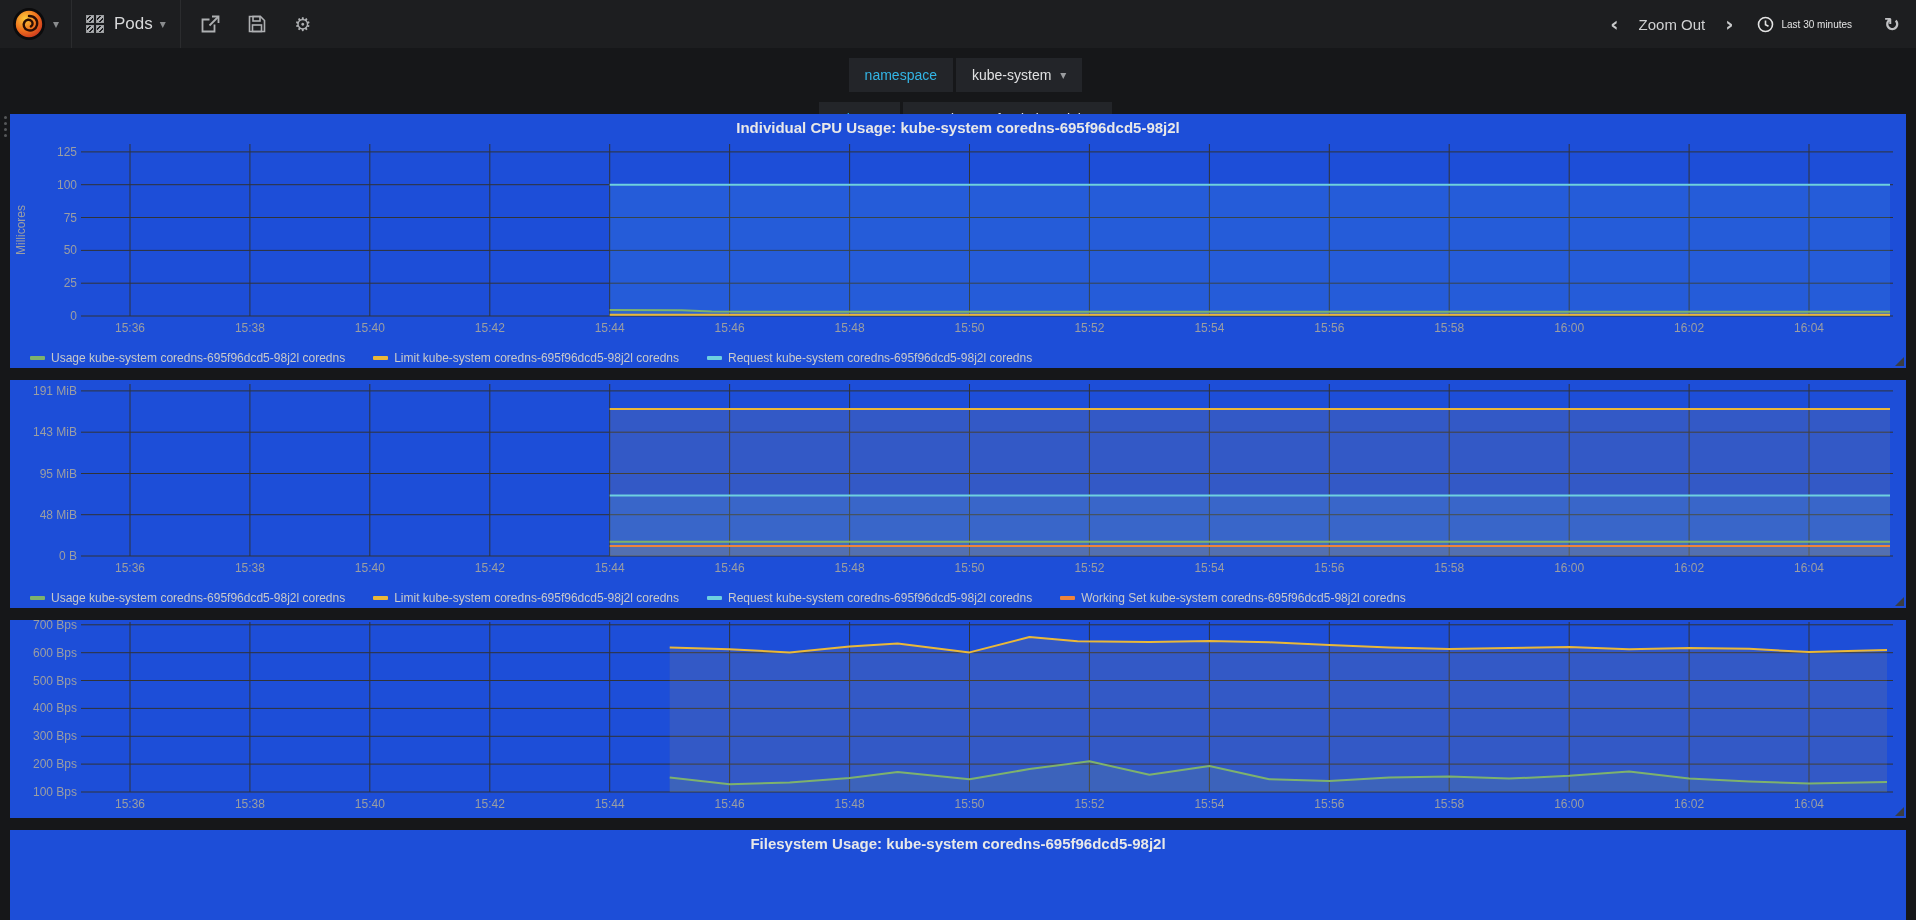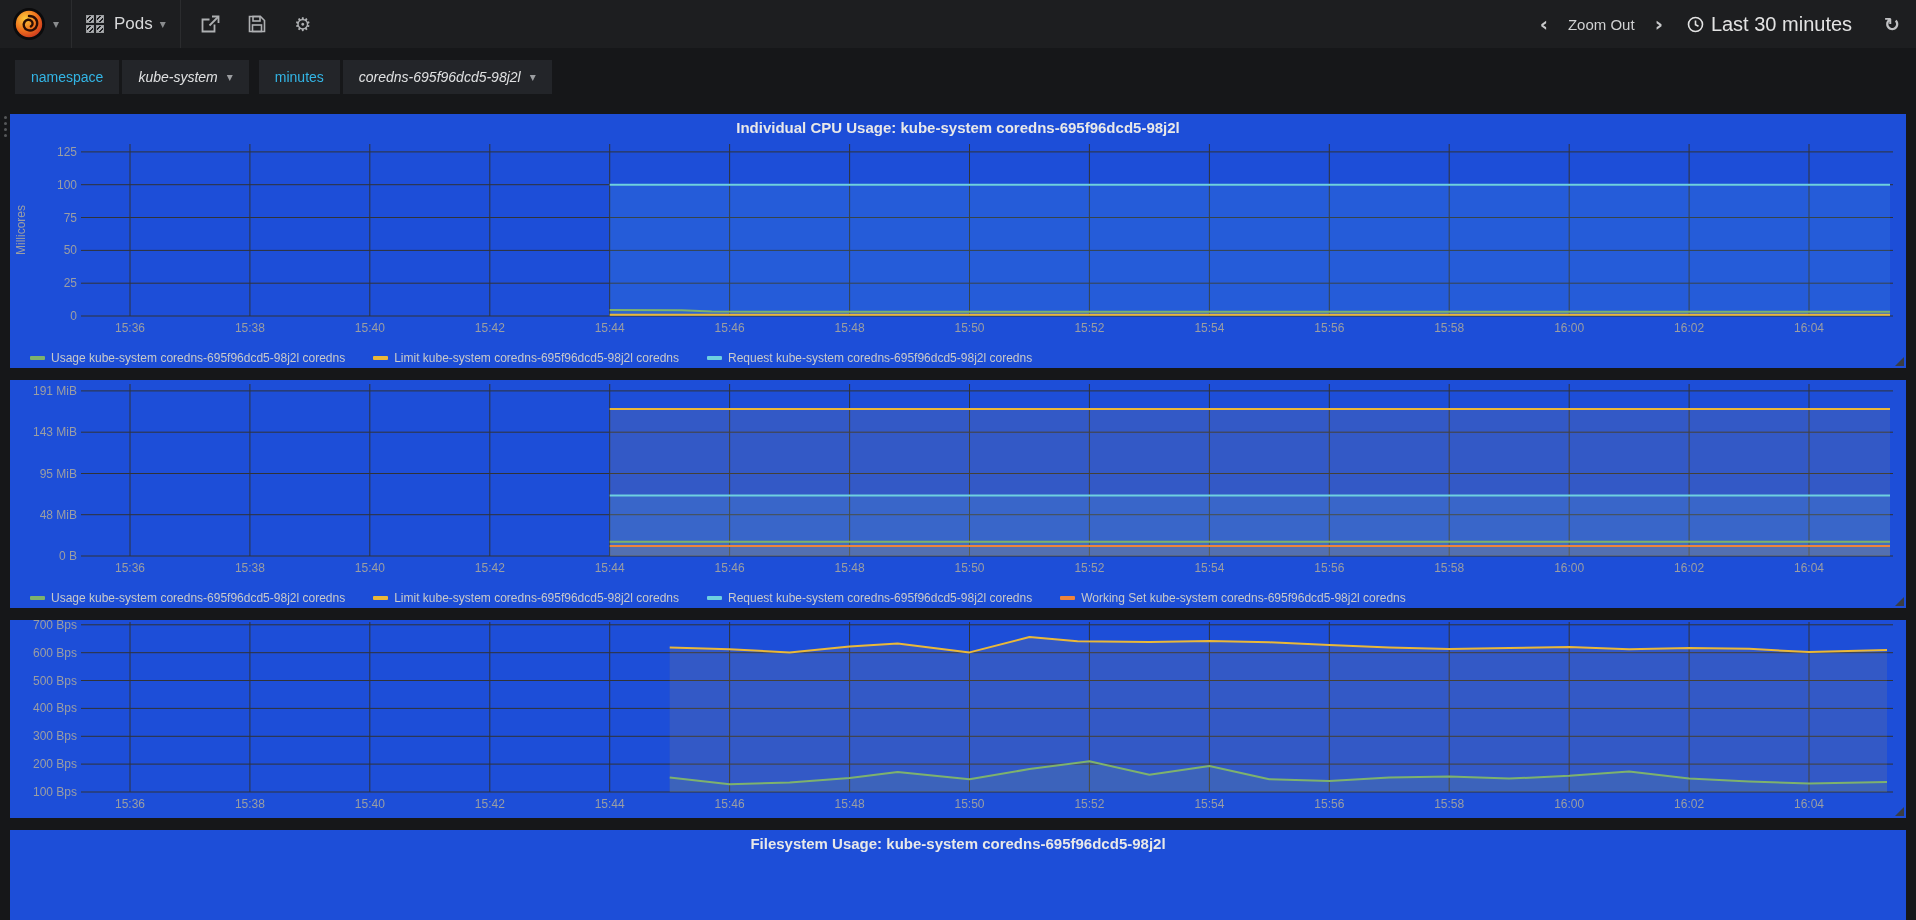--- a/index.html
+++ b/index.html
@@ -18,28 +18,28 @@
   .grid-icon { display:grid; grid-template-columns:8px 8px; grid-template-rows:8px 8px; gap:2px; margin-right:10px; }
   .grid-icon i { background:repeating-linear-gradient(135deg,#aeb0b2 0,#aeb0b2 1.5px,transparent 1.5px,transparent 3.5px); border:1px solid #9a9c9e; }
   .dash-title { font-size:17px; color:#d8d9da; }
   .icons-sec { gap:22px; border-right:none; padding:0 18px; }
   .icon-btn { display:flex; align-items:center; justify-content:center; width:24px; height:24px; cursor:pointer; color:#aeb0b2; }
   .icon-btn svg { display:block; }
   .gear-glyph { font-size:19px; color:#aeb0b2; font-family:"DejaVu Sans", sans-serif; line-height:1; }
   .nav-right { margin-left:auto; display:flex; align-items:center; padding-right:16px; gap:10px; }
   .chev { font-size:20px; font-weight:bold; color:#c8c9ca; padding:0 6px; cursor:pointer; font-family:"DejaVu Sans", sans-serif; line-height:1; }
   .zoom-out { font-size:15px; color:#d0d1d2; cursor:pointer; padding:0 4px; }
-  .time-btn { display:flex; align-items:center; gap:7px; font-size:20px; color:#e3e3e3; cursor:pointer; padding:0 8px; }
+  .time-btn { display:flex; align-items:center; gap:7px; font-size:10px; color:#e3e3e3; cursor:pointer; padding:0 8px; }
   .refresh-glyph { font-size:19px; font-weight:bold; color:#c0c1c3; cursor:pointer; margin-left:14px; font-family:"DejaVu Sans", sans-serif; line-height:1; }
   
-  .submenu { display:flex; align-items:flex-end; padding:10px 0 8px 15px; gap:10px; height:54px; }
+  .submenu { display:flex; align-items:center; padding:10px 0 8px 15px; gap:10px; height:54px;flex-direction:column; }
   .var-group { display:flex; gap:3px; }
   .var-box { background:#232529; padding:9px 16px; font-size:14px; display:flex; align-items:center; }
   .var-label { color:#33b5e5; cursor:default; }
-  .var-value { color:#e0e1e2; cursor:pointer;font-style:italic; }
+  .var-value { color:#e0e1e2; cursor:pointer; }
   .var-value .caret { margin-left:9px; color:#9b9da0; }
   
   .dash { padding:12px 10px 0 10px; }
   .panel { position:relative; background:#1d4ed8; margin-bottom:12px; }
   .panel-title { height:26px; display:flex; align-items:center; justify-content:center; cursor:pointer; }
   .panel-title span { font-size:15px; font-weight:bold; color:#e8e8e8; }
   .chart-svg { display:block; width:100%; }
   .legend { display:flex; align-items:center; padding:2px 0 0 20px; gap:28px; height:22px; overflow:hidden; }
   .leg-item { display:inline-flex; align-items:center; font-size:12px; color:#c8c9ca; cursor:pointer; white-space:nowrap; }
   .leg-item i { display:inline-block; width:15px; height:4px; border-radius:1px; margin-right:6px; }

